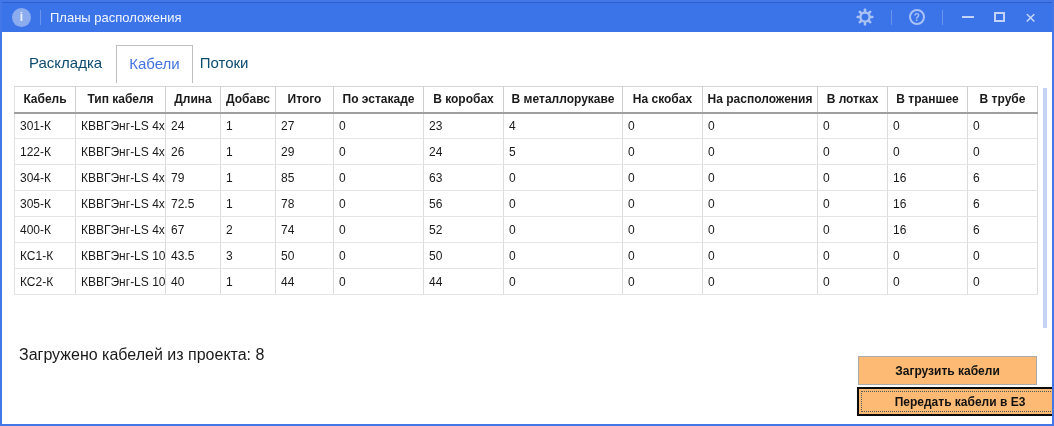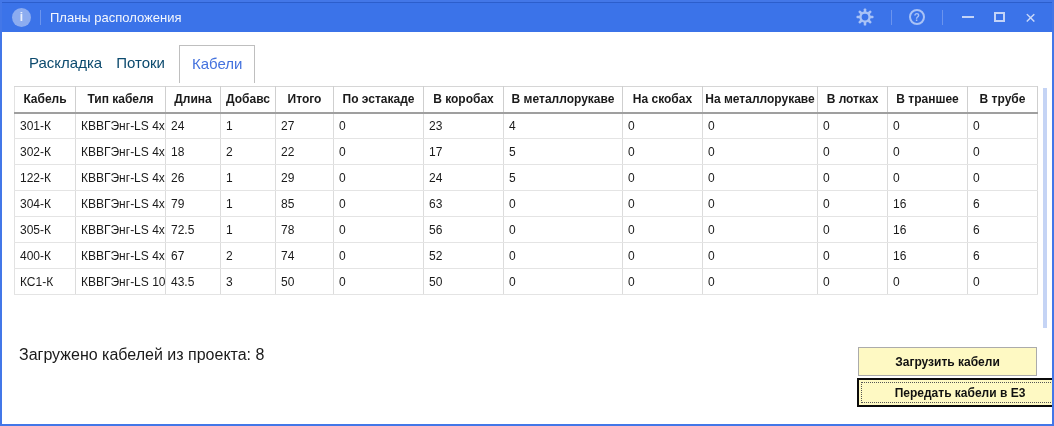--- a/index.html
+++ b/index.html
@@ -68,23 +68,23 @@
   }
   .side-strip {
     position:absolute; left:1041px; top:86px; width:4px; height:240px; background:#C5D4F5;
   }
 
   
   .status-block { position:absolute; left:17px; top:343px; }
   .status-block p { font-size:16px; color:#1A1A1A; line-height:19.5px; white-space:nowrap; }
 
   .btn {
-    position:absolute; width:179px; height:29px; background:#fef9c3;
+    position:absolute; width:179px; height:29px; background:#fdba74;
     border:1px solid #ABABAB; font-family:"Liberation Sans", sans-serif;
-    font-size:12px; font-weight:bold; color:#111; cursor:pointer;
+    font-size:12px; font-weight:bold; color:#111; cursor:pointer;margin-top:9px;
   }
   .btn-load { left:856px; top:345px; }
   .btn-send {
     left:855px; top:376px; width:206px; border:2px solid #0B0B0B;
     outline:1px dotted #555; outline-offset:-5px;
   }
 </style>
 </head>
 <body>
 
@@ -123,22 +123,22 @@
         <span class="max-glyph"></span>
       </button>
       <button class="tb-btn winctl">
         <span class="close-glyph">×</span>
       </button>
     </div>
   </div>
 
   <div class="tabs">
     <div class="tab">Раскладка</div>
+    <div class="tab active">Кабели</div>
     <div class="tab">Потоки</div>
-    <div class="tab active">Кабели</div>
   </div>
 
   <div class="table-wrap">
     <table class="cables">
       <colgroup id="cables-colgroup">
           <col style="width: 61px;">
           <col style="width: 90px;">
           <col style="width: 55px;">
           <col style="width: 55px;">
           <col style="width: 58px;">
@@ -155,51 +155,36 @@
           <tr id="cables-head-row">
             <th>Кабель</th>
             <th>Тип кабеля</th>
             <th>Длина</th>
             <th>Добавс</th>
             <th>Итого</th>
             <th>По эстакаде</th>
             <th>В коробах</th>
             <th>В металлорукаве</th>
             <th>На скобах</th>
-            <th>На металлорукаве</th>
+            <th>На расположения</th>
             <th>В лотках</th>
             <th>В траншее</th>
             <th>В трубе</th>
           </tr>
         </thead>
       <tbody id="cables-body">
           <tr>
             <td>301-К</td>
             <td>КВВГЭнг-LS 4х</td>
             <td>24</td>
             <td>1</td>
             <td>27</td>
             <td>0</td>
             <td>23</td>
             <td>4</td>
-            <td>0</td>
-            <td>0</td>
-            <td>0</td>
-            <td>0</td>
-            <td>0</td>
-          </tr>
-          <tr>
-            <td>302-К</td>
-            <td>КВВГЭнг-LS 4х</td>
-            <td>18</td>
-            <td>2</td>
-            <td>22</td>
-            <td>0</td>
-            <td>17</td>
-            <td>5</td>
             <td>0</td>
             <td>0</td>
             <td>0</td>
             <td>0</td>
             <td>0</td>
           </tr>
           <tr>
             <td>122-К</td>
             <td>КВВГЭнг-LS 4х</td>
             <td>26</td>
@@ -267,20 +252,35 @@
             <td>50</td>
             <td>0</td>
             <td>50</td>
             <td>0</td>
             <td>0</td>
             <td>0</td>
             <td>0</td>
             <td>0</td>
             <td>0</td>
           </tr>
+          <tr>
+            <td>КС2-К</td>
+            <td>КВВГЭнг-LS 10</td>
+            <td>40</td>
+            <td>1</td>
+            <td>44</td>
+            <td>0</td>
+            <td>44</td>
+            <td>0</td>
+            <td>0</td>
+            <td>0</td>
+            <td>0</td>
+            <td>0</td>
+            <td>0</td>
+          </tr>
         </tbody>
     </table>
   </div>
   <div class="side-strip"></div>
 
   <div class="status-block">
     <p>Загружено кабелей из проекта: 8</p>
   </div>
 
   <button class="btn btn-load">Загрузить кабели</button>

